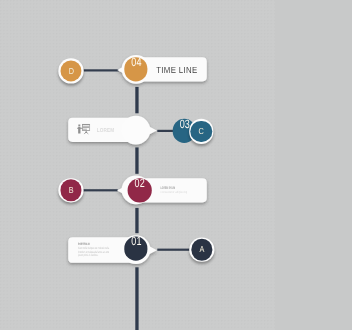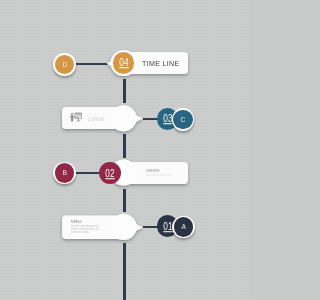--- a/index.html
+++ b/index.html
@@ -55,26 +55,25 @@
     letter-spacing: 0.35px;
     white-space: nowrap;
     transform-origin: left top;
     transform: scaleX(0.88);
   }
 
   
   .numcircle {
     position: absolute;
     border-radius: 50%;
-    display: flex; align-items: center; justify-content: center;
+    display: flex; align-items: flex-start; justify-content: center;
     color: #fefaf2;
     font-size: 10.5px;
     letter-spacing: 0.2px;
     line-height: 1;
-    text-decoration: underline;
   }
   .numcircle > span { display:block; transform: scaleX(0.78) scaleY(1.04); }
   .ringcircle { position: absolute; border-radius: 50%; background:#fcfcfc; }
 
   .lettercircle {
     position: absolute;
     border-radius: 50%;
     display: flex; align-items: center; justify-content: center;
     color: #f2ecd9;
     font-size: 7.8px;
@@ -179,21 +178,21 @@
         <circle cx="25.6" cy="18.6" r="13.1" fill="#fcfcfc"></circle>
       </g>
     </svg>
   </div>
 
   <div class="card-text card-title" style="left:146.2px;top:169.3px;font-size:9px;color:#a5a5a5;font-weight:bold;letter-spacing:0.25px;
               transform-origin:left top;transform:scale(0.2,0.36);">LOREM IPSUM</div>
   <div class="card-text card-sub" style="left:146.2px;top:173.3px;font-size:9px;color:#dcdcdc;letter-spacing:0.2px;
               transform-origin:left top;transform:scale(0.26,0.33);">consectetur adipiscing</div>
 
-  <div class="numcircle" style="left:99px;top:161.9px;width:21.8px;height:21.8px;background:#912848;">
+  <div class="numcircle" style="left:116px;top:161.9px;width:21.8px;height:21.8px;background:#912848;">
       <span>02</span>
     </div>
 
   <div class="ringcircle" style="left:53.4px;top:161.8px;width:22.6px;height:22.6px;box-shadow:0 2px 2.5px rgba(0,0,0,0.32);"></div>
   <div class="lettercircle" style="left:55.0px;top:163.4px;width:19.4px;height:19.4px;background:#912848;">
       <span>B</span>
     </div>
 
   <div class="connector" style="left:143px;top:225.5px;width:30px;"></div>
 
@@ -209,21 +208,21 @@
         <circle cx="65.6" cy="20.9" r="13.1" fill="#fcfcfc"></circle>
       </g>
     </svg>
   </div>
 
   <div class="card-text card-title" style="left:70.8px;top:220.2px;font-size:9px;color:#8e8e8e;letter-spacing:0.1px;
               transform-origin:left top;transform:scale(0.2,0.32);">PORTFOLIO</div>
   <div class="card-text card-body" style="left:70.6px;top:224.4px;width:156px;font-size:9px;color:#c4c4c4;line-height:1.15;
               transform-origin:left top;transform:scale(0.186,0.315);">Nam mollis tristique est molestie nulla. Interdum et malesuada fames ac ante ipsum primis in faucibus.</div>
 
-  <div class="numcircle" style="left:112.7px;top:215.0px;width:21.8px;height:21.8px;background:#2a3343;margin-left:44px;">
+  <div class="numcircle" style="left:112.7px;top:215.0px;width:21.8px;height:21.8px;background:#2a3343;">
       <span>01</span>
     </div>
 
   <div class="ringcircle" style="left:172.4px;top:215.8px;width:22.6px;height:22.6px;box-shadow:0 2px 2.5px rgba(0,0,0,0.32);"></div>
   <div class="lettercircle" style="left:174.0px;top:217.4px;width:19.4px;height:19.4px;background:#2a3343;">
       <span>A</span>
     </div>
 
 </div>
 

